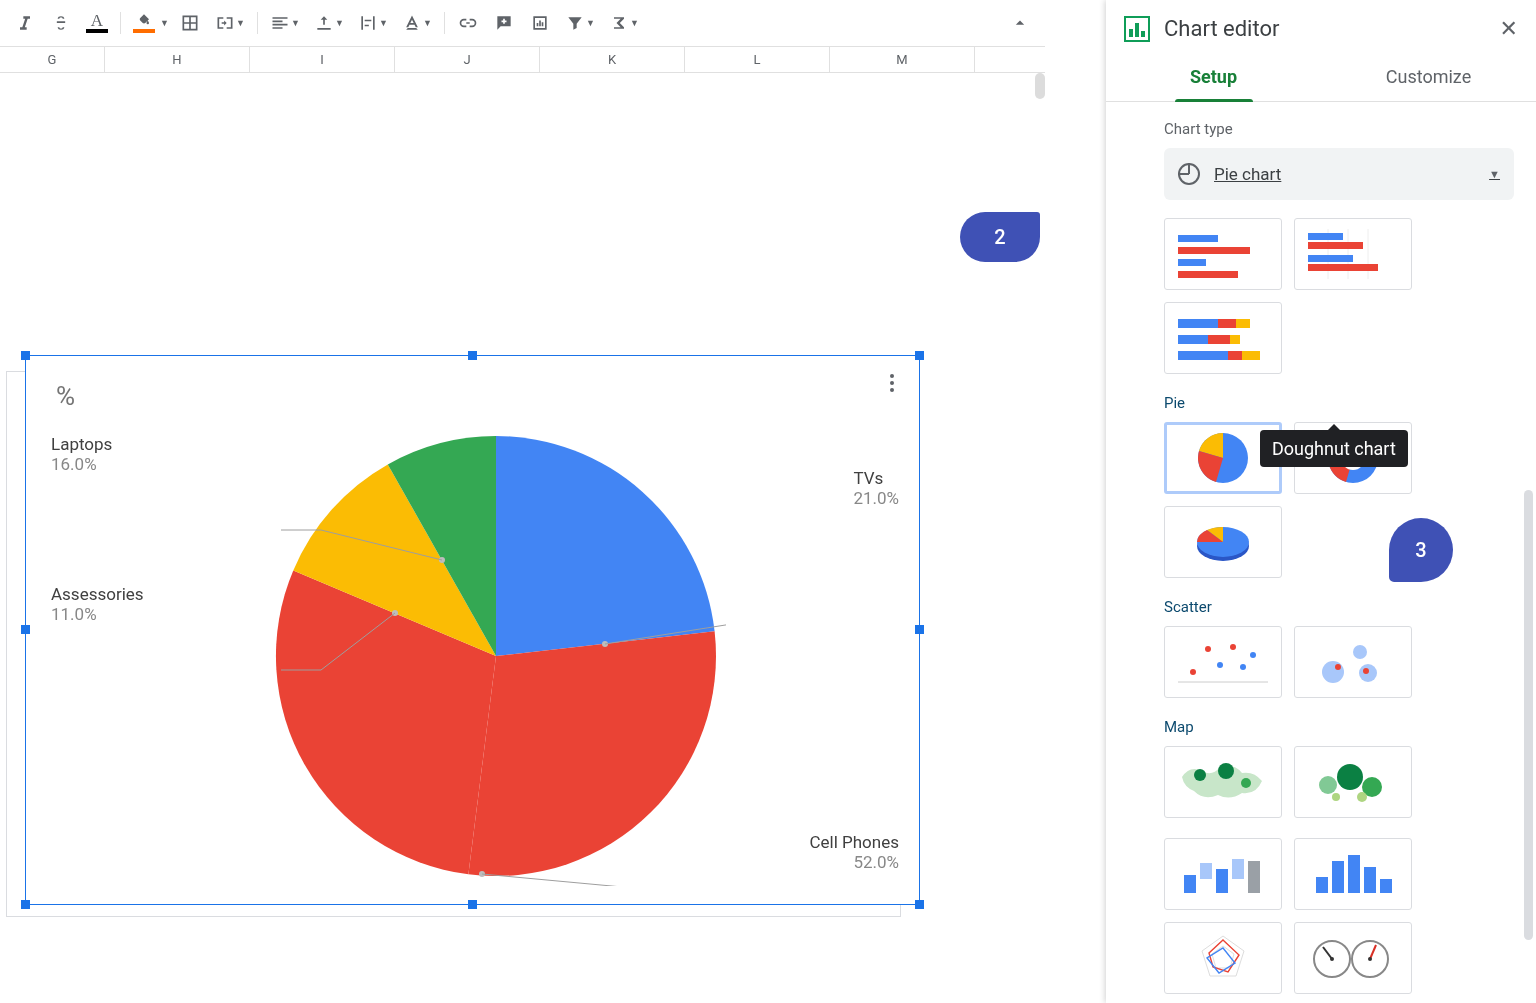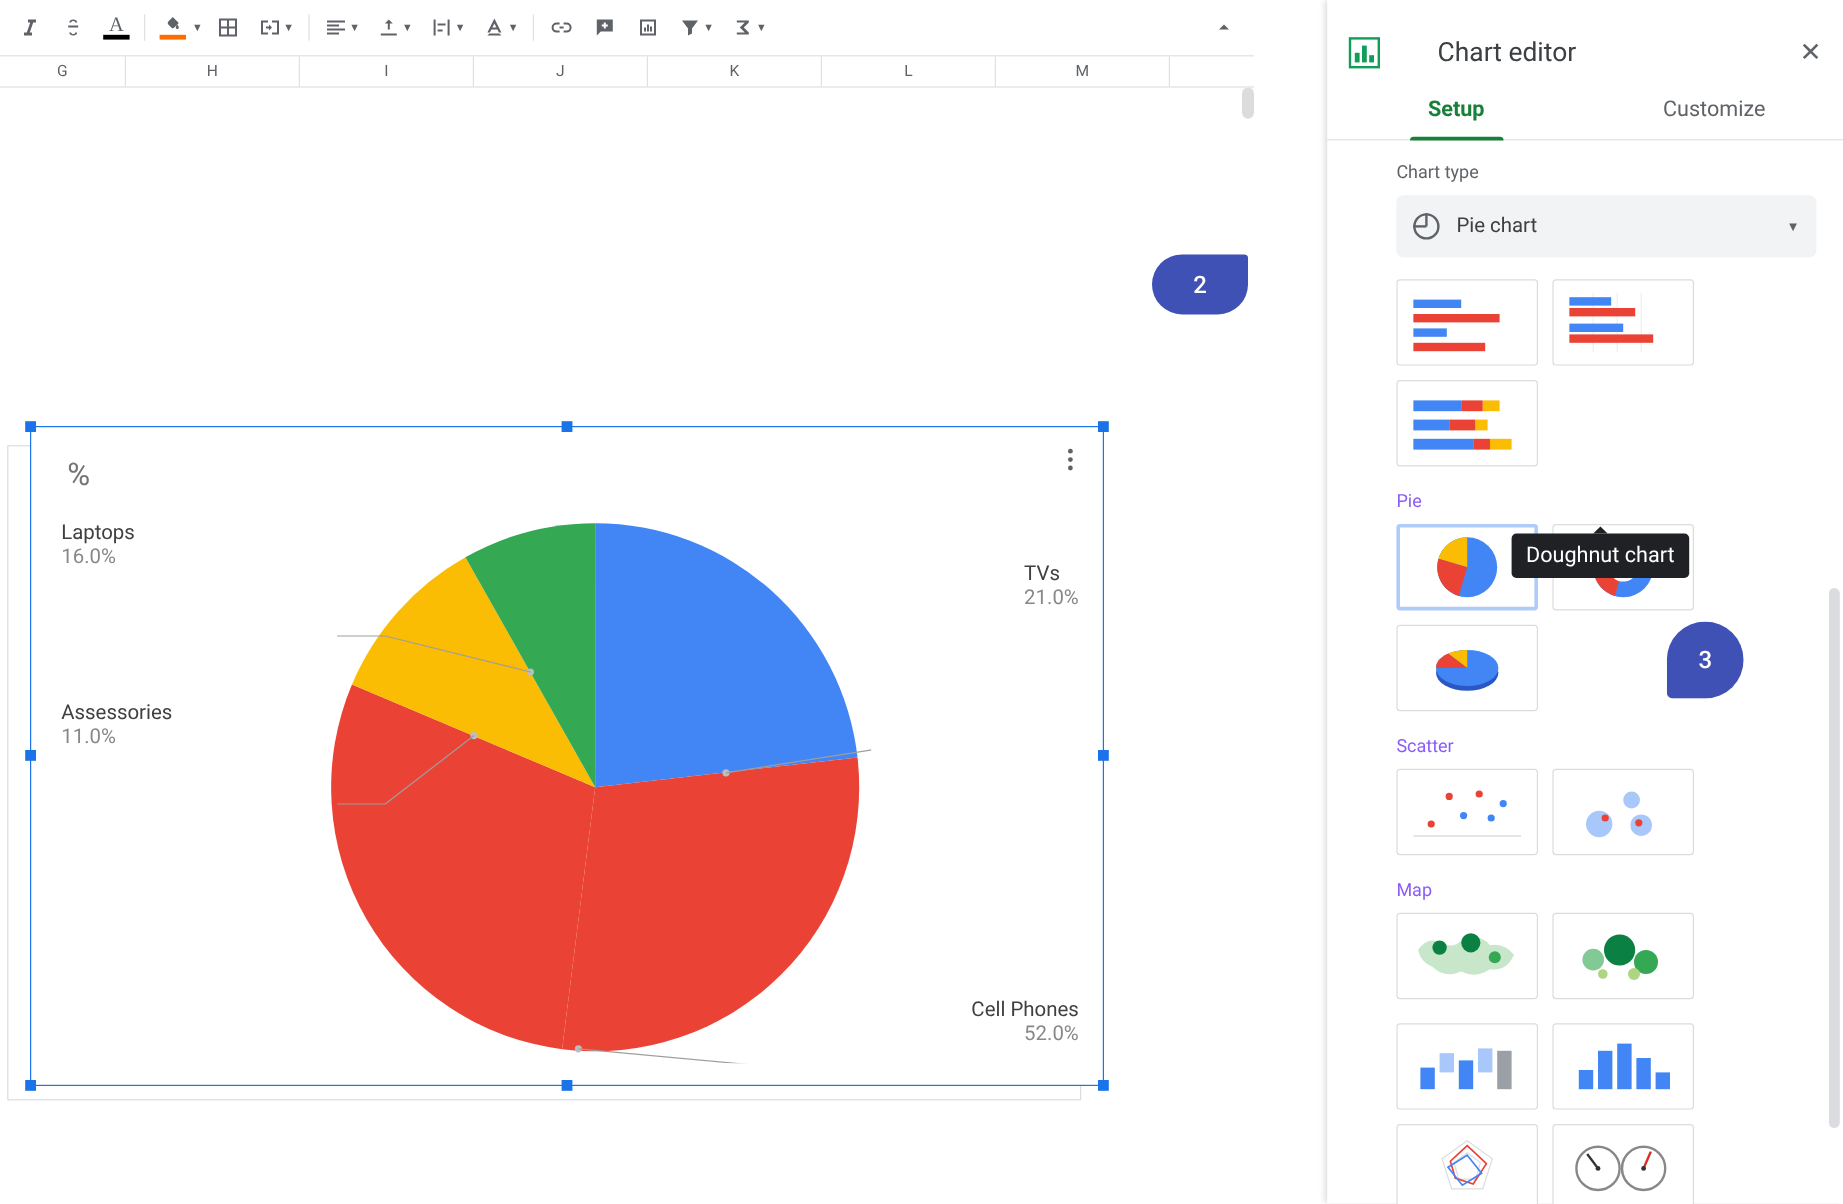--- a/index.html
+++ b/index.html
@@ -28,41 +28,41 @@
   .chart-title { position:absolute; left:30px; top:25px; font-size:26px; color:#757575; }
   .chart-menu { position:absolute; right:15px; top:15px; width:24px; height:24px; display:flex; flex-direction:column; align-items:center; justify-content:center; gap:3px; cursor:pointer; }
   .chart-menu span { width:4px; height:4px; background:#5f6368; border-radius:50%; }
   .pie { position:absolute; left:240px; top:70px; }
   .leader { stroke:#9e9e9e; stroke-width:1; fill:none; }
   .lbl-name { font-size:17px; color:#404040; }
   .lbl-pct  { font-size:17px; color:#888; }
 
   
   .sidebar { position:absolute; right:0; top:0; width:430px; height:1003px; background:#fff; box-shadow:-1px 0 6px rgba(0,0,0,.18); display:flex; flex-direction:column; }
-  .sb-head { display:flex; align-items:flex-end; padding:31px 18px 10px 18px;gap:34px; }
+  .sb-head { display:flex; align-items:flex-start; padding:16px 18px 10px 18px; }
   .sb-head-icon { width:26px; height:26px; border:2px solid #0f9d58; display:flex; align-items:flex-end; padding:3px; gap:2px; margin-right:14px; }
   .sb-head-icon span{ width:4px; background:#0f9d58; }
   .sb-title { font-size:22px; color:#3c4043; }
   .sb-close { margin-left:auto; font-size:22px; color:#5f6368; cursor:pointer; }
   .sb-tabs { display:flex; height:50px; border-bottom:1px solid #e0e0e0; }
   .sb-tab { flex:1; display:flex; align-items:center; justify-content:center; font-size:18px; color:#5f6368; cursor:pointer; position:relative; }
   .sb-tab.active { color:#188038; font-weight:700; }
   .sb-tab.active::after { content:""; position:absolute; bottom:-1px; left:50%; transform:translateX(-50%); width:78px; height:3px; background:#188038; border-radius:3px 3px 0 0; }
   .sb-body { padding:18px 22px; overflow-y:auto; flex:1; position: relative; margin-left: 36px; }
   .sb-label { font-size:15px; color:#5f6368; margin-bottom:10px; }
-  .sb-select { height:52px; background:#f1f3f4; border-radius:6px; display:flex; align-items:center; padding:0 14px; cursor:pointer; margin-bottom:18px;}
+  .sb-select { height:52px; background:#f1f3f4; border-radius:6px; display:flex; align-items:center; padding:0 14px; cursor:pointer; margin-bottom:18px;text-decoration:underline;}
   .sb-select-icon { width:22px; height:22px; border:2.3px solid #5f6368; border-radius:50%; position:relative; margin-right:14px; }
   .sb-select-icon::before { content:""; position:absolute; left:50%; top:-2px; bottom:50%; width:2.3px; margin-left:-1px; background:#5f6368; }
   .sb-select-icon::after { content:""; position:absolute; top:50%; left:-2px; right:50%; height:2.3px; margin-top:-1px; background:#5f6368; }
   .sb-select-text { font-size:17px; color:#3c4043; }
   .sb-select-caret { margin-left:auto; color:#5f6368; font-size:11px; }
   .chart-grid { display:flex; gap:12px; margin-bottom:20px; flex-wrap:wrap; }
   .chart-thumb { width:118px; height:72px; border:1px solid #dadce0; border-radius:3px; background:#fff; cursor:pointer; display:flex; align-items:center; justify-content:center; position:relative; overflow:hidden; }
   .chart-thumb.selected { border:3px solid #aecbfa; }
-  .sect { font-size:15px; color:#8b5cf6; margin:4px 0 10px 0; }
+  .sect { font-size:15px; color:#0c4a6e; margin:4px 0 10px 0; }
 
   .tooltip { position:absolute; background:#202124; color:#fff; font-size:18px; padding:8px 12px; border-radius:4px; white-space:nowrap; z-index:100; }
   .tooltip::before { content:""; position:absolute; top:-6px; left:50%; margin-left:-6px; border:6px solid transparent; border-bottom-color:#202124; border-top:none; }
 
   
   .bubble { position:absolute; background:#3f51b5; color:#fff; font-size:20px; font-weight:500; display:flex; align-items:center; justify-content:center; z-index:200; }
   .bubble.b2 { width:80px; height:50px; border-radius:25px 3px 25px 25px; }
   .bubble.b3 { width:64px; height:64px; border-radius:50% 50% 50% 5px; transform: rotate(0deg); }
 
   .sb-scroll { position:absolute; right:3px; top:490px; width:9px; height:450px; background:#dadce0; border-radius:5px; }

